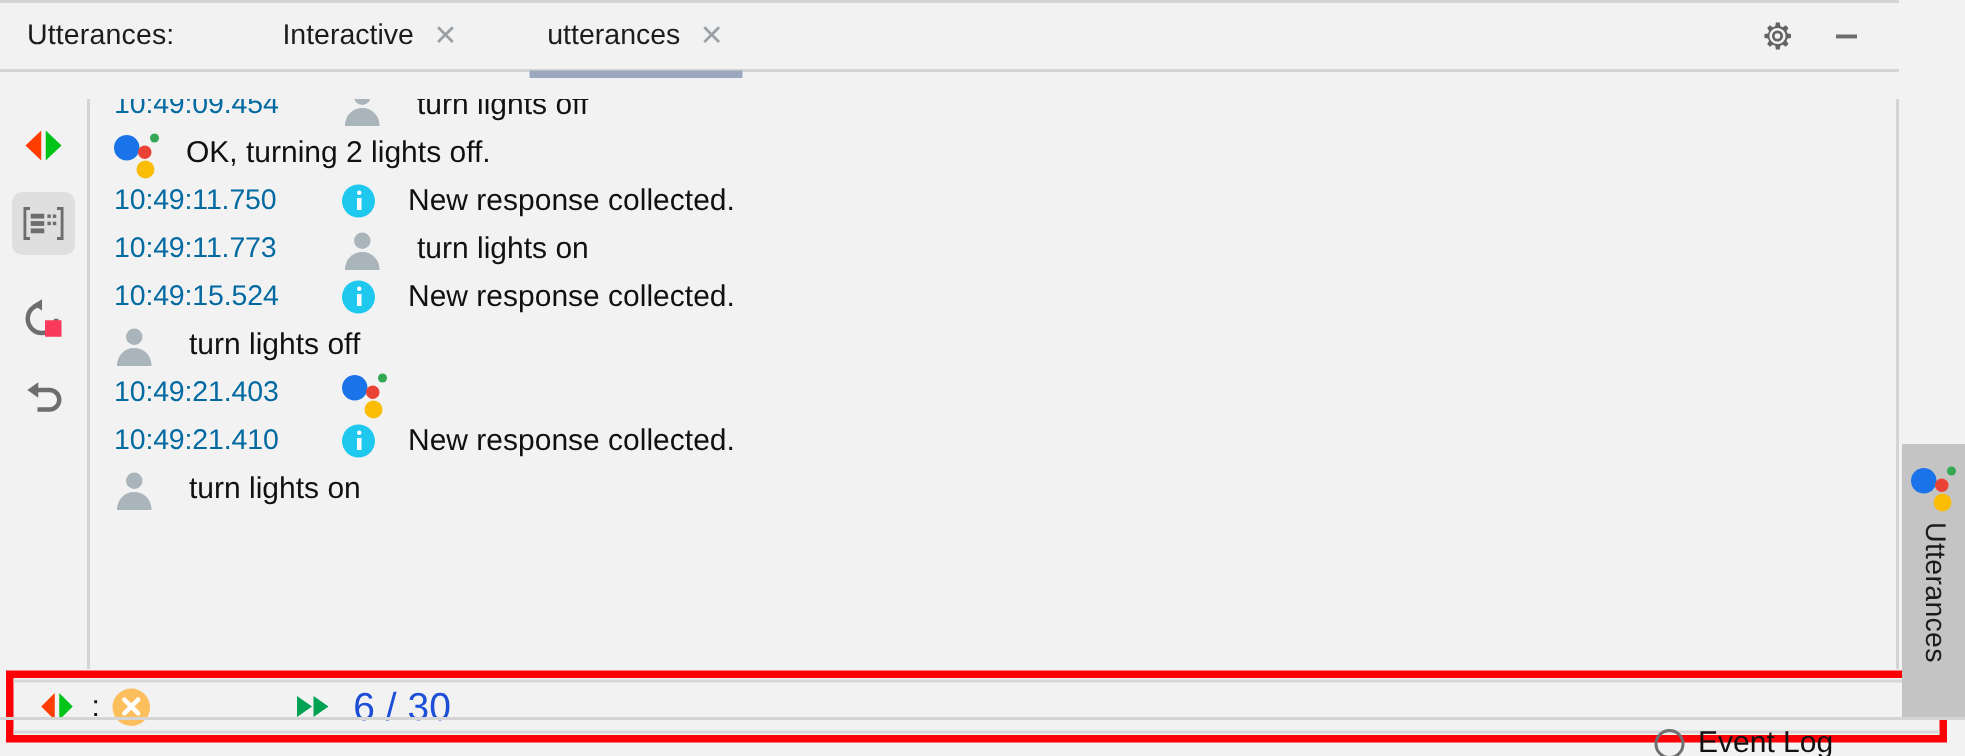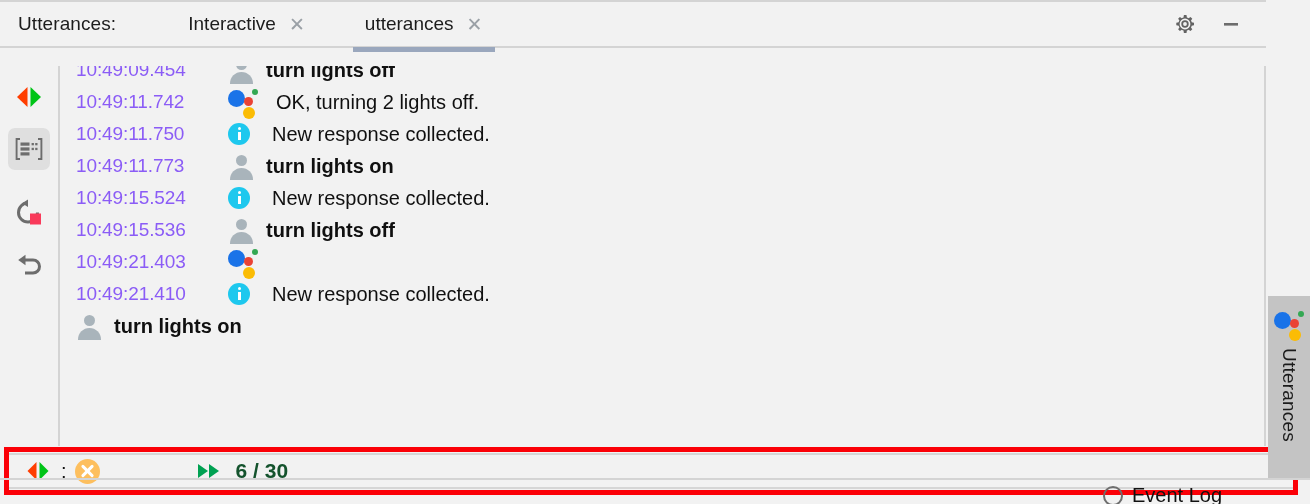--- a/index.html
+++ b/index.html
@@ -83,34 +83,34 @@
   }
   #log {
     position: absolute; left: 0; top: -12px;
     width: 100%;
   }
   .row {
     display: flex; align-items: center;
     height: 32px; padding-left: 16px;
   }
   .ts {
-    font-size: 19px; color: #8b5cf6;
+    font-size: 19px; color: #0369a1;
     width: 152px; flex: 0 0 152px;
     white-space: nowrap; letter-spacing: -.1px;
   }
   .row-icon {
     width: 34px; flex: 0 0 34px;
     display: flex; align-items: center; justify-content: flex-start;
     position: relative; height: 32px;
   }
   .msg {
     font-size: 20px; color: #101010;
     white-space: nowrap; margin-left: 4px;
   }
-  .row.user .msg { margin-left: 4px; font-weight: bold; }
+  .row.user .msg { margin-left: 16px; }
   .row.assistant .msg { margin-left: 14px; text-align: center; }
   .row.info .msg { margin-left: 10px; }
 
   
   .person { position: relative; width: 26px; height: 26px; }
   .person .head {
     position: absolute; left: 8px; top: 2px;
     width: 11px; height: 11px; border-radius: 50%;
     background: #a9b4bb;
   }
@@ -163,21 +163,21 @@
     width: 25px; height: 25px; border-radius: 50%;
     background: #fdbf5e; position: relative;
   }
   .err-circle::before, .err-circle::after {
     content: ""; position: absolute; left: 11px; top: 4.5px;
     width: 3px; height: 16px; background: #fff; border-radius: 2px;
   }
   .err-circle::before { transform: rotate(45deg); }
   .err-circle::after  { transform: rotate(-45deg); }
   #sb-count { margin-left: 96px; }
-  .sb-count-text { font-size: 21px; color: #14532d; margin-left: 10px; font-weight: bold; }
+  .sb-count-text { font-size: 26px; color: #1d4ed8; margin-left: 10px; }
   #sb-file { margin-left: 110px; }
   .dot-orange {
     width: 23px; height: 23px; border-radius: 50%; background: #ffa000;
   }
   .sb-path { font-size: 21px; color: #111; margin-left: 12px; }
 
   
   #right-strip {
     position: absolute; left: 1268px; top: 0;
     width: 42px; height: 479px;
@@ -290,21 +290,20 @@
           <span class="ts">10:49:09.454</span>
           <span class="row-icon">
             <span class="person">
               <span class="head"></span>
               <span class="body"></span>
             </span>
           </span>
           <span class="msg">turn lights off</span>
         </div>
         <div class="row assistant">
-          <span class="ts">10:49:11.742</span>
           <span class="row-icon">
             <span class="assist">
               <i class="blue"></i>
               <i class="red"></i>
               <i class="green"></i>
               <i class="yellow"></i>
             </span>
           </span>
           <span class="msg">OK, turning 2 lights off.</span>
         </div>
@@ -326,21 +325,20 @@
           <span class="msg">turn lights on</span>
         </div>
         <div class="row info">
           <span class="ts">10:49:15.524</span>
           <span class="row-icon">
             <span class="info-ic"></span>
           </span>
           <span class="msg">New response collected.</span>
         </div>
         <div class="row user">
-          <span class="ts">10:49:15.536</span>
           <span class="row-icon">
             <span class="person">
               <span class="head"></span>
               <span class="body"></span>
             </span>
           </span>
           <span class="msg">turn lights off</span>
         </div>
         <div class="row assistant">
           <span class="ts">10:49:21.403</span>

